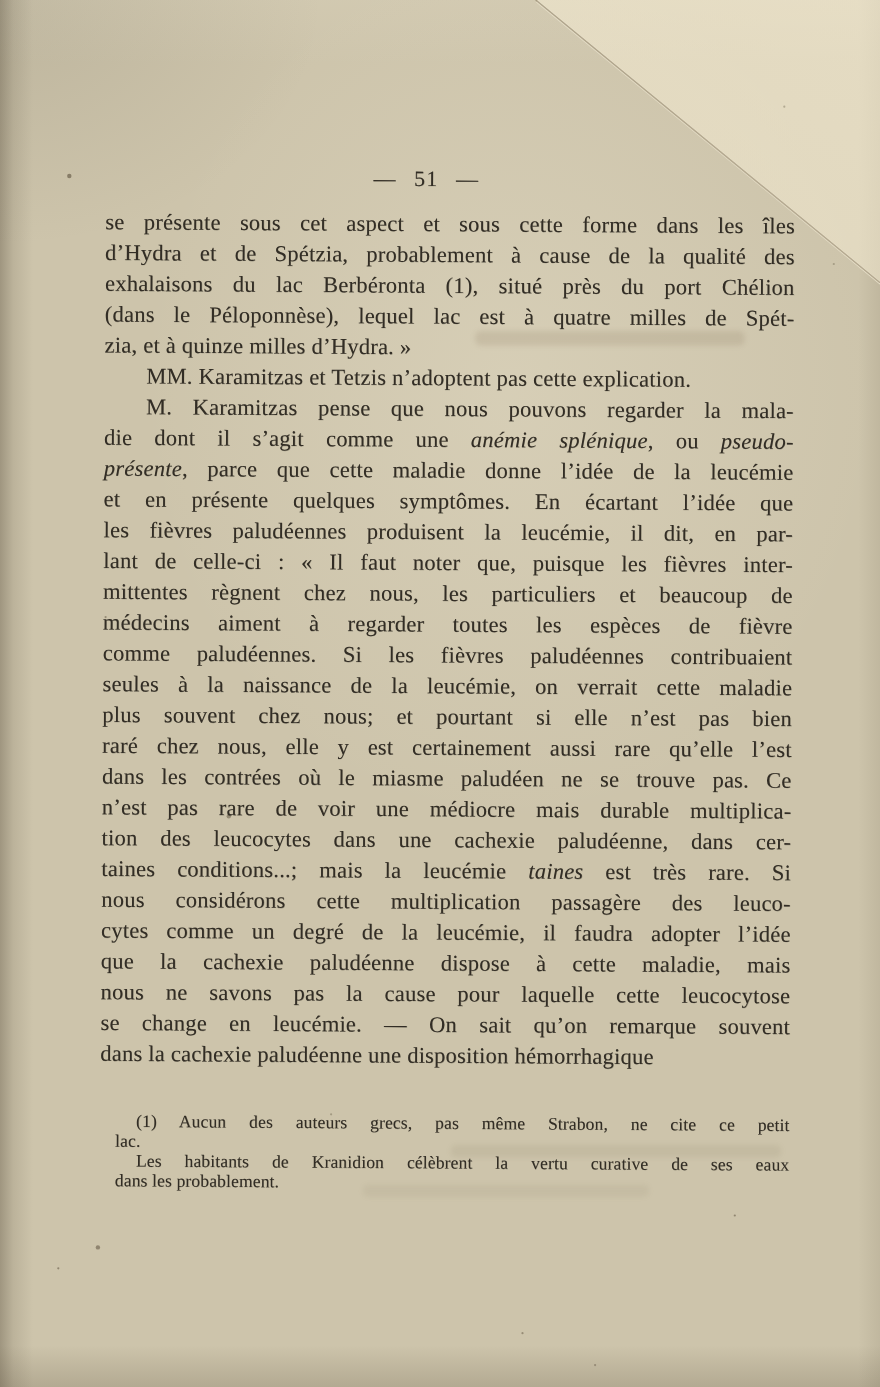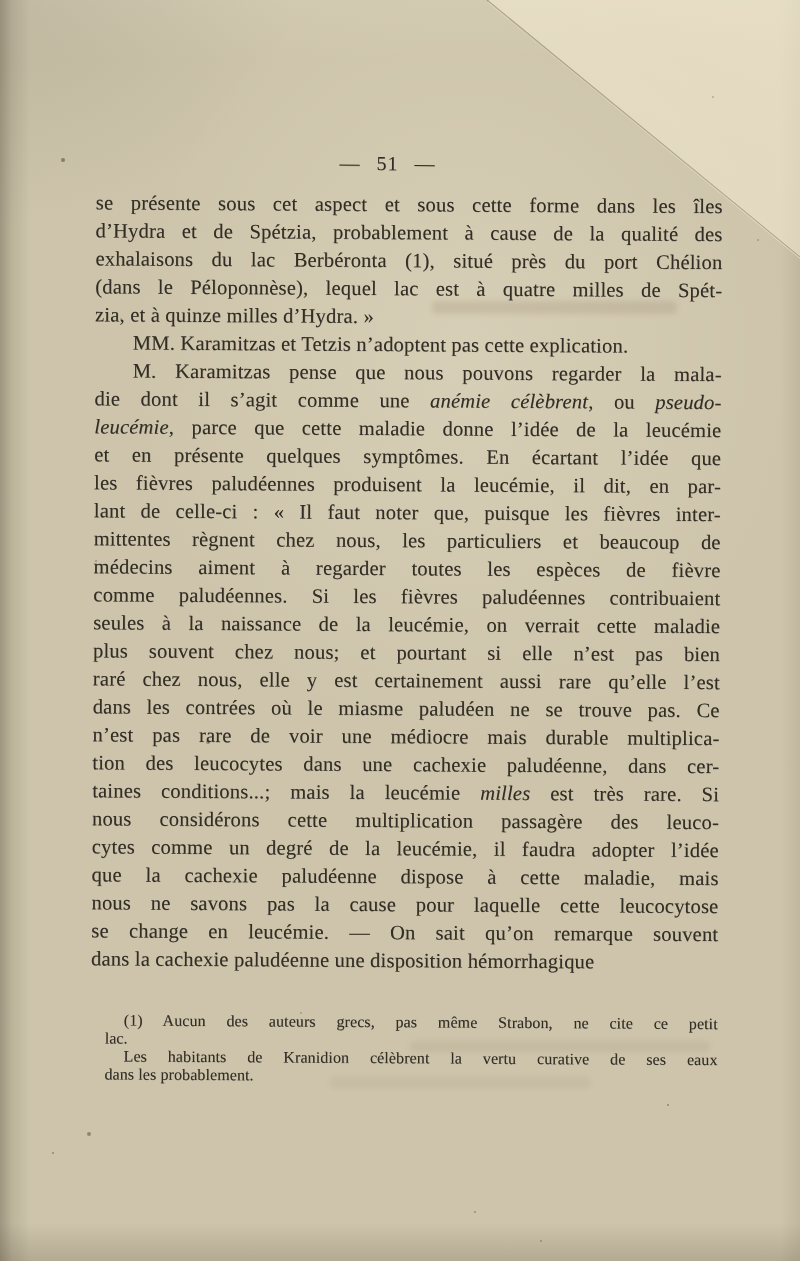--- a/index.html
+++ b/index.html
@@ -90,35 +90,35 @@
   <div class="content">
     <div class="page-number">— 51 —</div>
     <div class="body-text" id="body-text">
         <div class="tline just"><span>se présente sous cet aspect et sous cette forme dans les îles</span></div>
         <div class="tline just"><span>d’Hydra et de Spétzia, probablement à cause de la qualité des</span></div>
         <div class="tline just"><span>exhalaisons du lac Berbéronta (1), situé près du port Chélion</span></div>
         <div class="tline just"><span>(dans le Péloponnèse), lequel lac est à quatre milles de Spét-</span></div>
         <div class="tline"><span>zia, et à quinze milles d’Hydra. »</span></div>
         <div class="tline ind"><span>MM. Karamitzas et Tetzis n’adoptent pas cette explication.</span></div>
         <div class="tline just ind"><span>M. Karamitzas pense que nous pouvons regarder la mala-</span></div>
-        <div class="tline just"><span>die dont il s’agit comme une </span><em>anémie célèbrent</em><span>, ou </span><em>pseudo-</em></div>
-        <div class="tline just"><em>leucémie</em><span>, parce que cette maladie donne l’idée de la leucémie</span></div>
+        <div class="tline just"><span>die dont il s’agit comme une </span><em>anémie splénique</em><span>, ou </span><em>pseudo-</em></div>
+        <div class="tline just"><em>présente</em><span>, parce que cette maladie donne l’idée de la leucémie</span></div>
         <div class="tline just"><span>et en présente quelques symptômes. En écartant l’idée que</span></div>
         <div class="tline just"><span>les fièvres paludéennes produisent la leucémie, il dit, en par-</span></div>
         <div class="tline just"><span>lant de celle-ci : « Il faut noter que, puisque les fièvres inter-</span></div>
         <div class="tline just"><span>mittentes règnent chez nous, les particuliers et beaucoup de</span></div>
         <div class="tline just"><span>médecins aiment à regarder toutes les espèces de fièvre</span></div>
         <div class="tline just"><span>comme paludéennes. Si les fièvres paludéennes contribuaient</span></div>
         <div class="tline just"><span>seules à la naissance de la leucémie, on verrait cette maladie</span></div>
         <div class="tline just"><span>plus souvent chez nous; et pourtant si elle n’est pas bien</span></div>
         <div class="tline just"><span>raré chez nous, elle y est certainement aussi rare qu’elle l’est</span></div>
         <div class="tline just"><span>dans les contrées où le miasme paludéen ne se trouve pas. Ce</span></div>
         <div class="tline just"><span>n’est pas rare de voir une médiocre mais durable multiplica-</span></div>
         <div class="tline just"><span>tion des leucocytes dans une cachexie paludéenne, dans cer-</span></div>
-        <div class="tline just"><span>taines conditions...; mais la leucémie </span><em>milles</em><span> est très rare. Si</span></div>
+        <div class="tline just"><span>taines conditions...; mais la leucémie </span><em>taines</em><span> est très rare. Si</span></div>
         <div class="tline just"><span>nous considérons cette multiplication passagère des leuco-</span></div>
         <div class="tline just"><span>cytes comme un degré de la leucémie, il faudra adopter l’idée</span></div>
         <div class="tline just"><span>que la cachexie paludéenne dispose à cette maladie, mais</span></div>
         <div class="tline just"><span>nous ne savons pas la cause pour laquelle cette leucocytose</span></div>
         <div class="tline just"><span>se change en leucémie. — On sait qu’on remarque souvent</span></div>
         <div class="tline"><span>dans la cachexie paludéenne une disposition hémorrhagique</span></div>
       </div>
     <div class="footnote-text" id="footnote-text">
         <div class="tline just ind"><span>(1) Aucun des auteurs grecs, pas même Strabon, ne cite ce petit</span></div>
         <div class="tline"><span>lac.</span></div>

